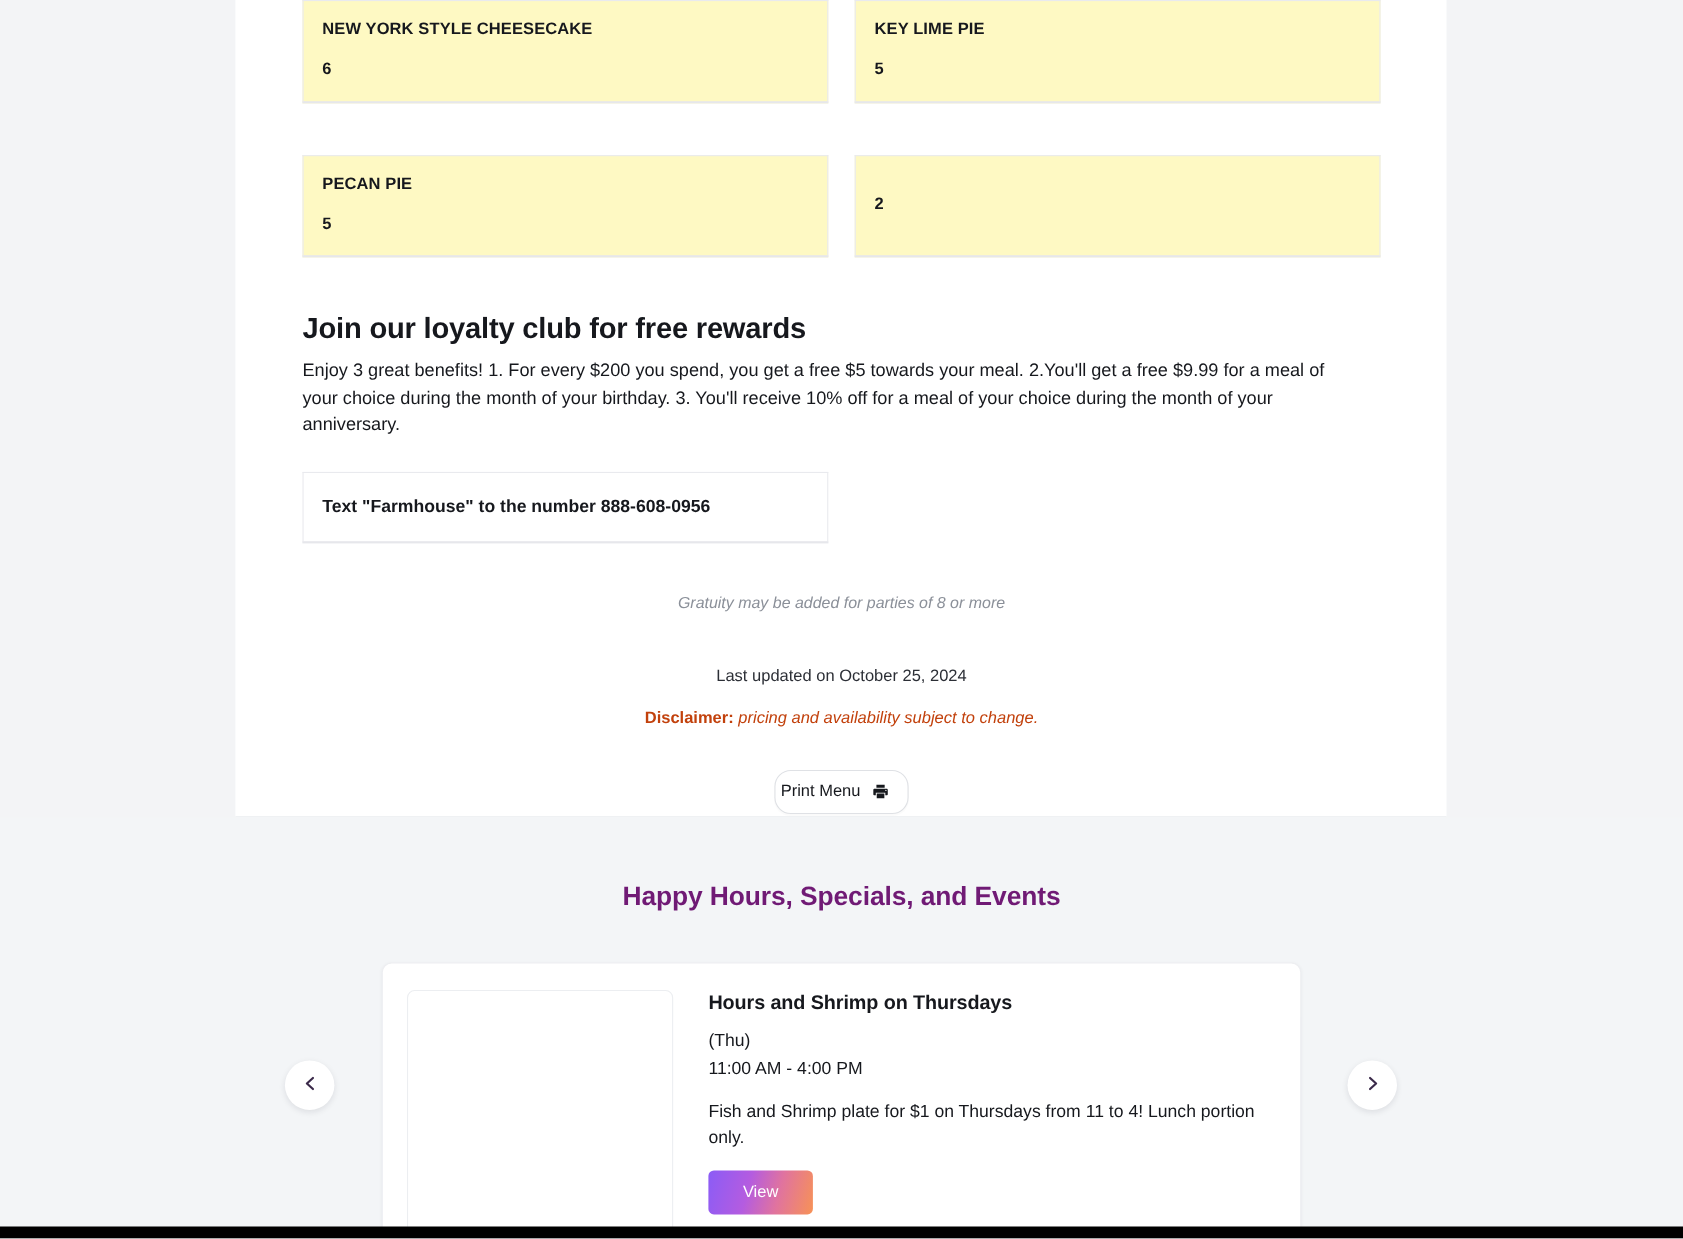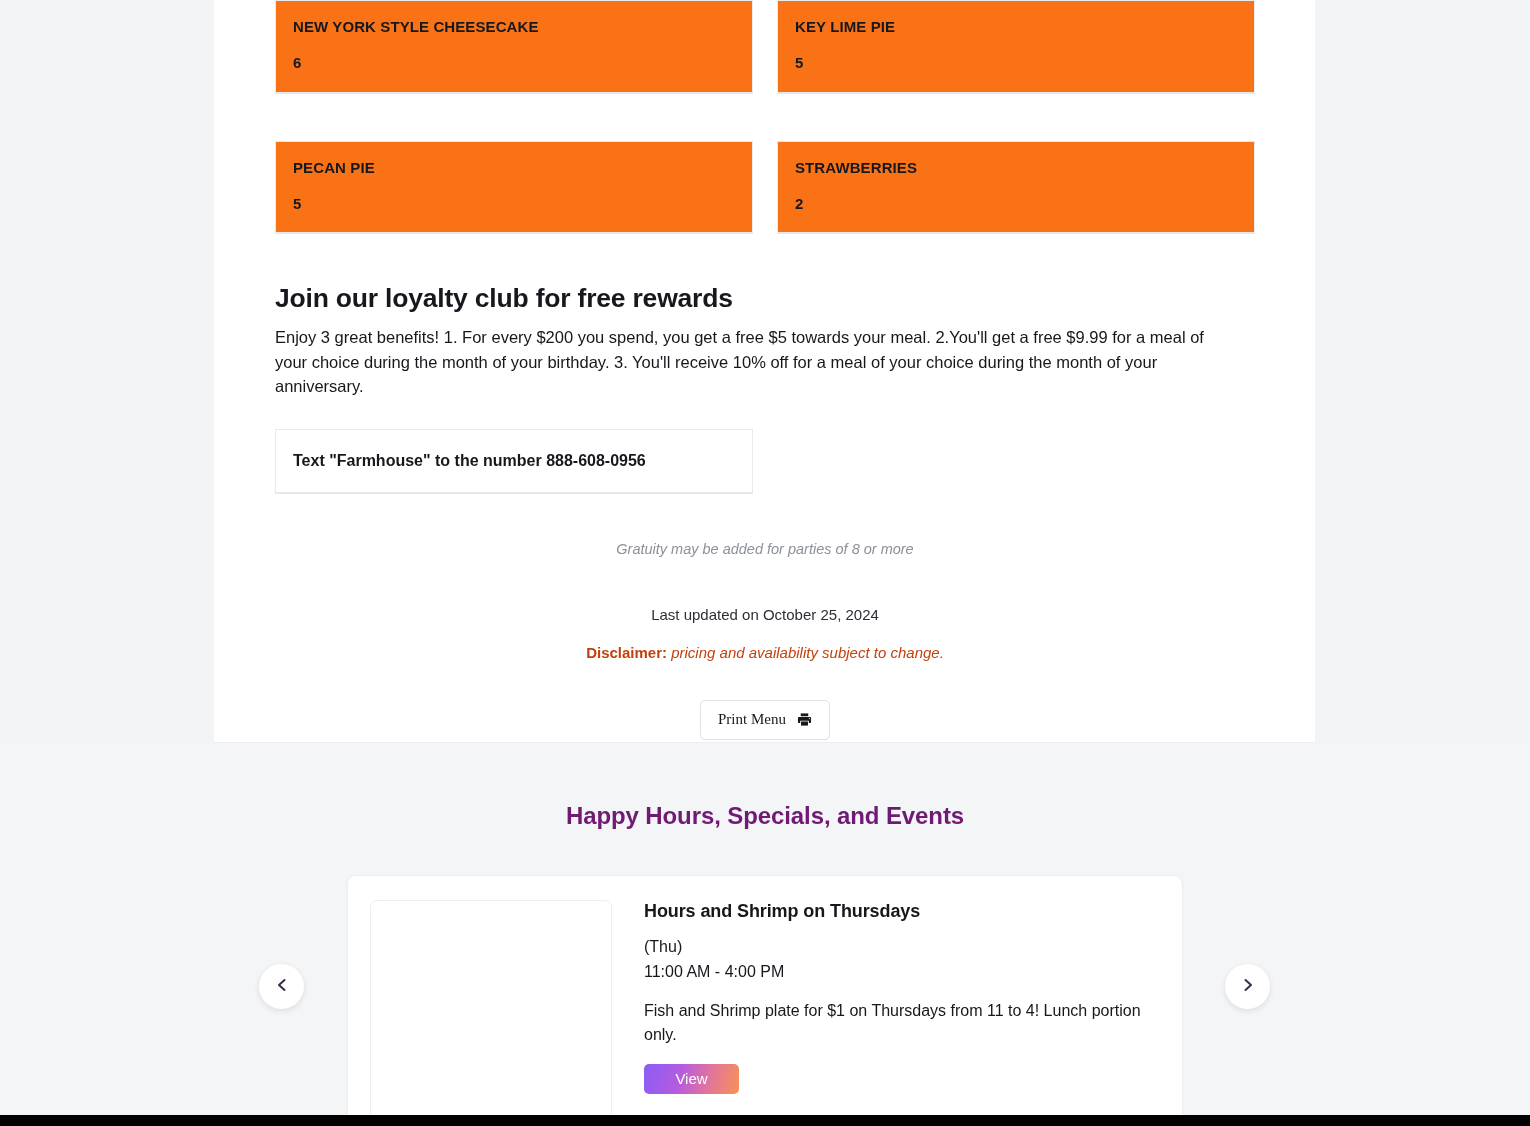--- a/index.html
+++ b/index.html
@@ -38,21 +38,21 @@
 
   
   .item-grid {
     display: grid;
     grid-template-columns: 478px 478px;
     column-gap: 24px;
     row-gap: 47px;
   }
 
   .item-card {
-    background: #f97316;
+    background: #fef9c3;
     border: 1px solid #e9eaee;
     border-bottom-width: 2px;
     border-bottom-color: #e6e7eb;
     padding: 17px 17px 20px 17px;
     min-height: 78px;
   }
 
   .item-card.tall { min-height: 88px; }
 
   .item-name {
@@ -141,23 +141,23 @@
   .print-wrap {
     margin-top: 39px;
     width: 980px;
     display: flex;
     justify-content: center;
   }
 
   .print-btn {
     background: #ffffff;
     border: 1px solid #dfe1e5;
-    border-radius: 5px;
-    padding: 10px 17px 11px 17px;
-    font-family: Liberation Serif, serif;
+    border-radius: 15px;
+    padding: 10px 17px 11px 5px;
+    font-family: Liberation Sans, sans-serif;
     font-size: 15px;
     color: #16181d;
     display: inline-flex;
     align-items: center;
     gap: 11px;
     cursor: pointer;
     box-shadow: 0 1px 1px rgba(0,0,0,0.02);
   }
 
   .print-icon { display: inline-flex; align-items: center; }
@@ -239,21 +239,21 @@
     margin-top: 14px;
     font-size: 16px;
     color: #16181d;
     line-height: 1.5;
     max-width: 500px;
   }
 
   .view-btn {
     margin-top: 17px;
     width: 95px;
-    height: 30px;
+    height: 40px;
     border: none;
     border-radius: 5px;
     background: linear-gradient(105deg, #8b5cf6 0%, #b45ce0 38%, #e0739f 66%, #f79256 100%);
     color: #ffffff;
     font-family: "Liberation Sans", sans-serif;
     font-size: 15px;
     cursor: pointer;
     display: flex;
     align-items: center;
     justify-content: center;
@@ -300,21 +300,20 @@
       </div>
       <div class="item-card">
         <div class="item-name">KEY LIME PIE</div>
         <div class="item-price">5</div>
       </div>
       <div class="item-card tall">
         <div class="item-name">PECAN PIE</div>
         <div class="item-price">5</div>
       </div>
       <div class="item-card tall">
-        <div class="item-name">STRAWBERRIES</div>
         <div class="item-price">2</div>
       </div>
     </div>
 
     <div class="loyalty">
       <h2 class="loyalty-title">Join our loyalty club for free rewards</h2>
       <p class="loyalty-body">Enjoy 3 great benefits! 1. For every $200 you spend, you get a free $5 towards your meal. 2.You'll get a free $9.99 for a meal of your choice during the month of your birthday. 3. You'll receive 10% off for a meal of your choice during the month of your anniversary.</p>
       <div class="loyalty-box">
         <div class="loyalty-box-text">Text "Farmhouse" to the number 888-608-0956</div>
       </div>

